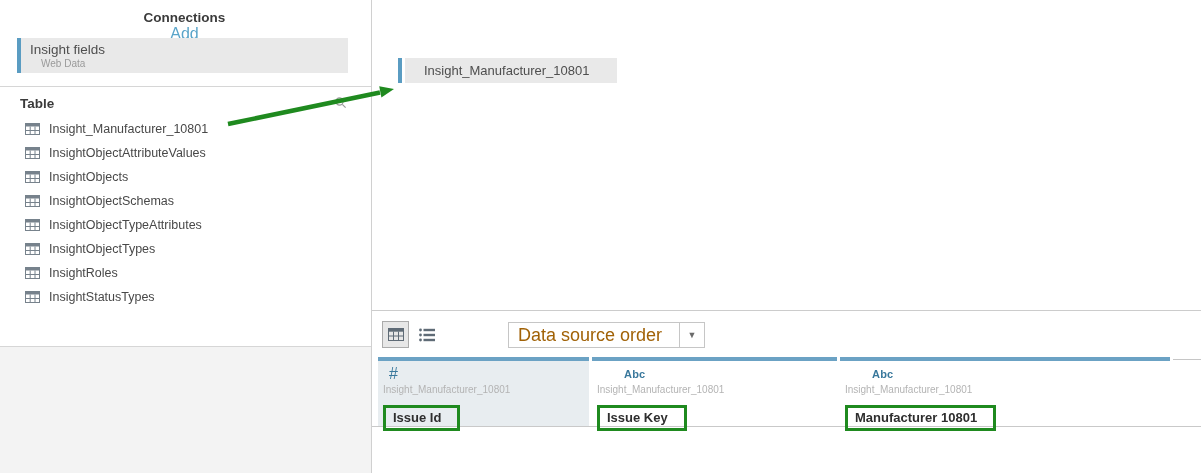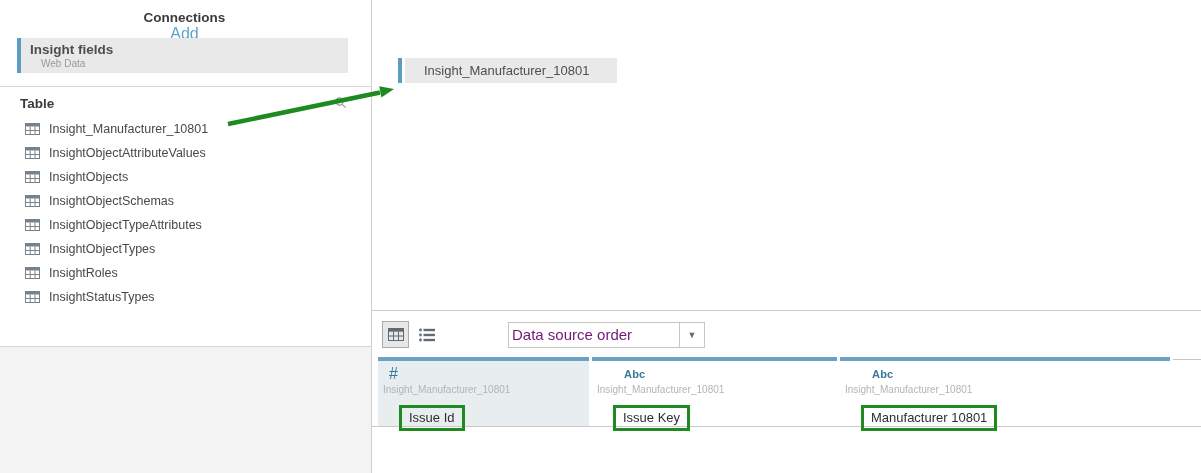--- a/index.html
+++ b/index.html
@@ -9,21 +9,21 @@
   
   .sidebar { position:absolute; left:0; top:0; width:372px; height:473px;
     background:#ffffff; border-right:1px solid #d0d0d0; }
   .connections-row { position:absolute; top:10px; left:20px; right:22px;
     display:flex; justify-content:space-between; align-items:center;flex-direction:column; }
   .connections-title { font-size:13.5px; font-weight:bold; color:#3b3b3b; }
   .add-link { font-size:16px; color:#59a4c9; cursor:pointer; }
   .connection-item { position:absolute; top:38px; left:17px; width:331px; height:35px;
     background:#e9e9e9; }
   .connection-bar { position:absolute; left:0; top:0; bottom:0; width:4px; background:#5a9cc2; }
-  .connection-name { position:absolute; left:13px; top:4px; font-size:13.5px; color:#4e4e4e;font-weight:bold; }
+  .connection-name { position:absolute; left:13px; top:4px; font-size:13.5px; color:#4e4e4e; }
   .connection-sub { position:absolute; left:24px; top:20px; font-size:10px; color:#9a9a9a; }
   .sidebar-div1 { position:absolute; top:86px; left:0; width:100%; border-top:1px solid #d6d6d6; }
   .table-header-row { position:absolute; top:96px; left:20px; right:24px;
     display:flex; justify-content:space-between; }
   .table-title { font-size:13.5px; font-weight:bold; color:#3b3b3b; }
   .search-icon svg { display:block; }
   .table-list { position:absolute; top:117px; left:25px; right:4px; }
   .table-item { height:24px; display:flex; align-items:center; cursor:pointer; }
   .table-item .ticon { width:15px; height:12px; margin-right:9px; flex:0 0 auto; }
   .table-item .tlabel { font-size:12.5px; color:#484848; white-space:nowrap; }
@@ -39,39 +39,39 @@
 
   
   .toolbar { position:absolute; left:372px; top:311px; width:829px; height:46px; background:#ffffff; }
   .btn-grid { position:absolute; left:10px; top:10px; width:27px; height:27px;
     background:#e7e7e7; border:1px solid #ababab; display:flex; align-items:center; justify-content:center; cursor:pointer; }
   .btn-list { position:absolute; left:44px; top:13px; width:22px; height:22px;
     display:flex; align-items:center; justify-content:center; cursor:pointer; }
   .sort-label { position:absolute; left:72px; top:16px; font-size:19px; color:#737373;margin-top:46px; }
   .dropdown { position:absolute; left:136px; top:11px; width:197px; height:26px;
     background:#ffffff; border:1px solid #c6c6c6; cursor:pointer; }
-  .dropdown-value { position:absolute; left:3px; top:0; line-height:24px; font-size:15px; color:#701a75; }
+  .dropdown-value { position:absolute; left:9px; top:0; line-height:24px; font-size:18px; color:#a16207; }
   .dropdown-caret { position:absolute; right:0; top:0; bottom:0; width:25px;
     border-left:1px solid #c6c6c6; display:flex; align-items:center; justify-content:center;
     font-size:9px; color:#6b6b6b; }
 
   
   .grid { position:absolute; left:372px; top:357px; width:829px; height:116px; background:#ffffff; }
   .header-row { position:absolute; top:0; left:0; right:0; height:70px;
     border-bottom:1px solid #c9c9c9; display:flex; padding-left:6px; }
   .gcol { position:relative; border-top:4px solid #6ba2c4; background:#ffffff; margin-right:3px; }
   .gcol.selected { background:#e8edf0; }
   .gcol1 { width:211px; } .gcol2 { width:245px; } .gcol3 { width:330px; }
   .ftype { display:block; margin:5px 0 0 11px; color:#39789c; }
   .ftype-num { font-size:16px; font-weight:400; line-height:16px; }
   .ftype-abc { font-size:11px; font-weight:bold; line-height:16px; letter-spacing:.2px;margin-left:32px; }
   .fsource { display:block; margin:2px 0 0 5px; font-size:10px; color:#b4b4b4; white-space:nowrap; overflow:hidden; }
   .fname-box { position:absolute; left:5px; top:44px; border:3px solid #1f8a1f;
-    padding:2px 7px 3px 7px; font-size:13px; font-weight:normal; color:#2e2e2e;
-    white-space:nowrap; background:transparent;margin-left:16px; }
+    padding:2px 16px 3px 7px; font-size:13px; font-weight:bold; color:#2e2e2e;
+    white-space:nowrap; background:transparent; }
   .gspacer { flex:1; margin-top:2px; border-top:1px solid #c6c6c6; background:#ffffff; }
 
   
   .arrow-overlay { position:absolute; left:0; top:0; width:1201px; height:473px;
     pointer-events:none; z-index:50; }
 </style>
 </head>
 <body>
 
 <div class="sidebar">

